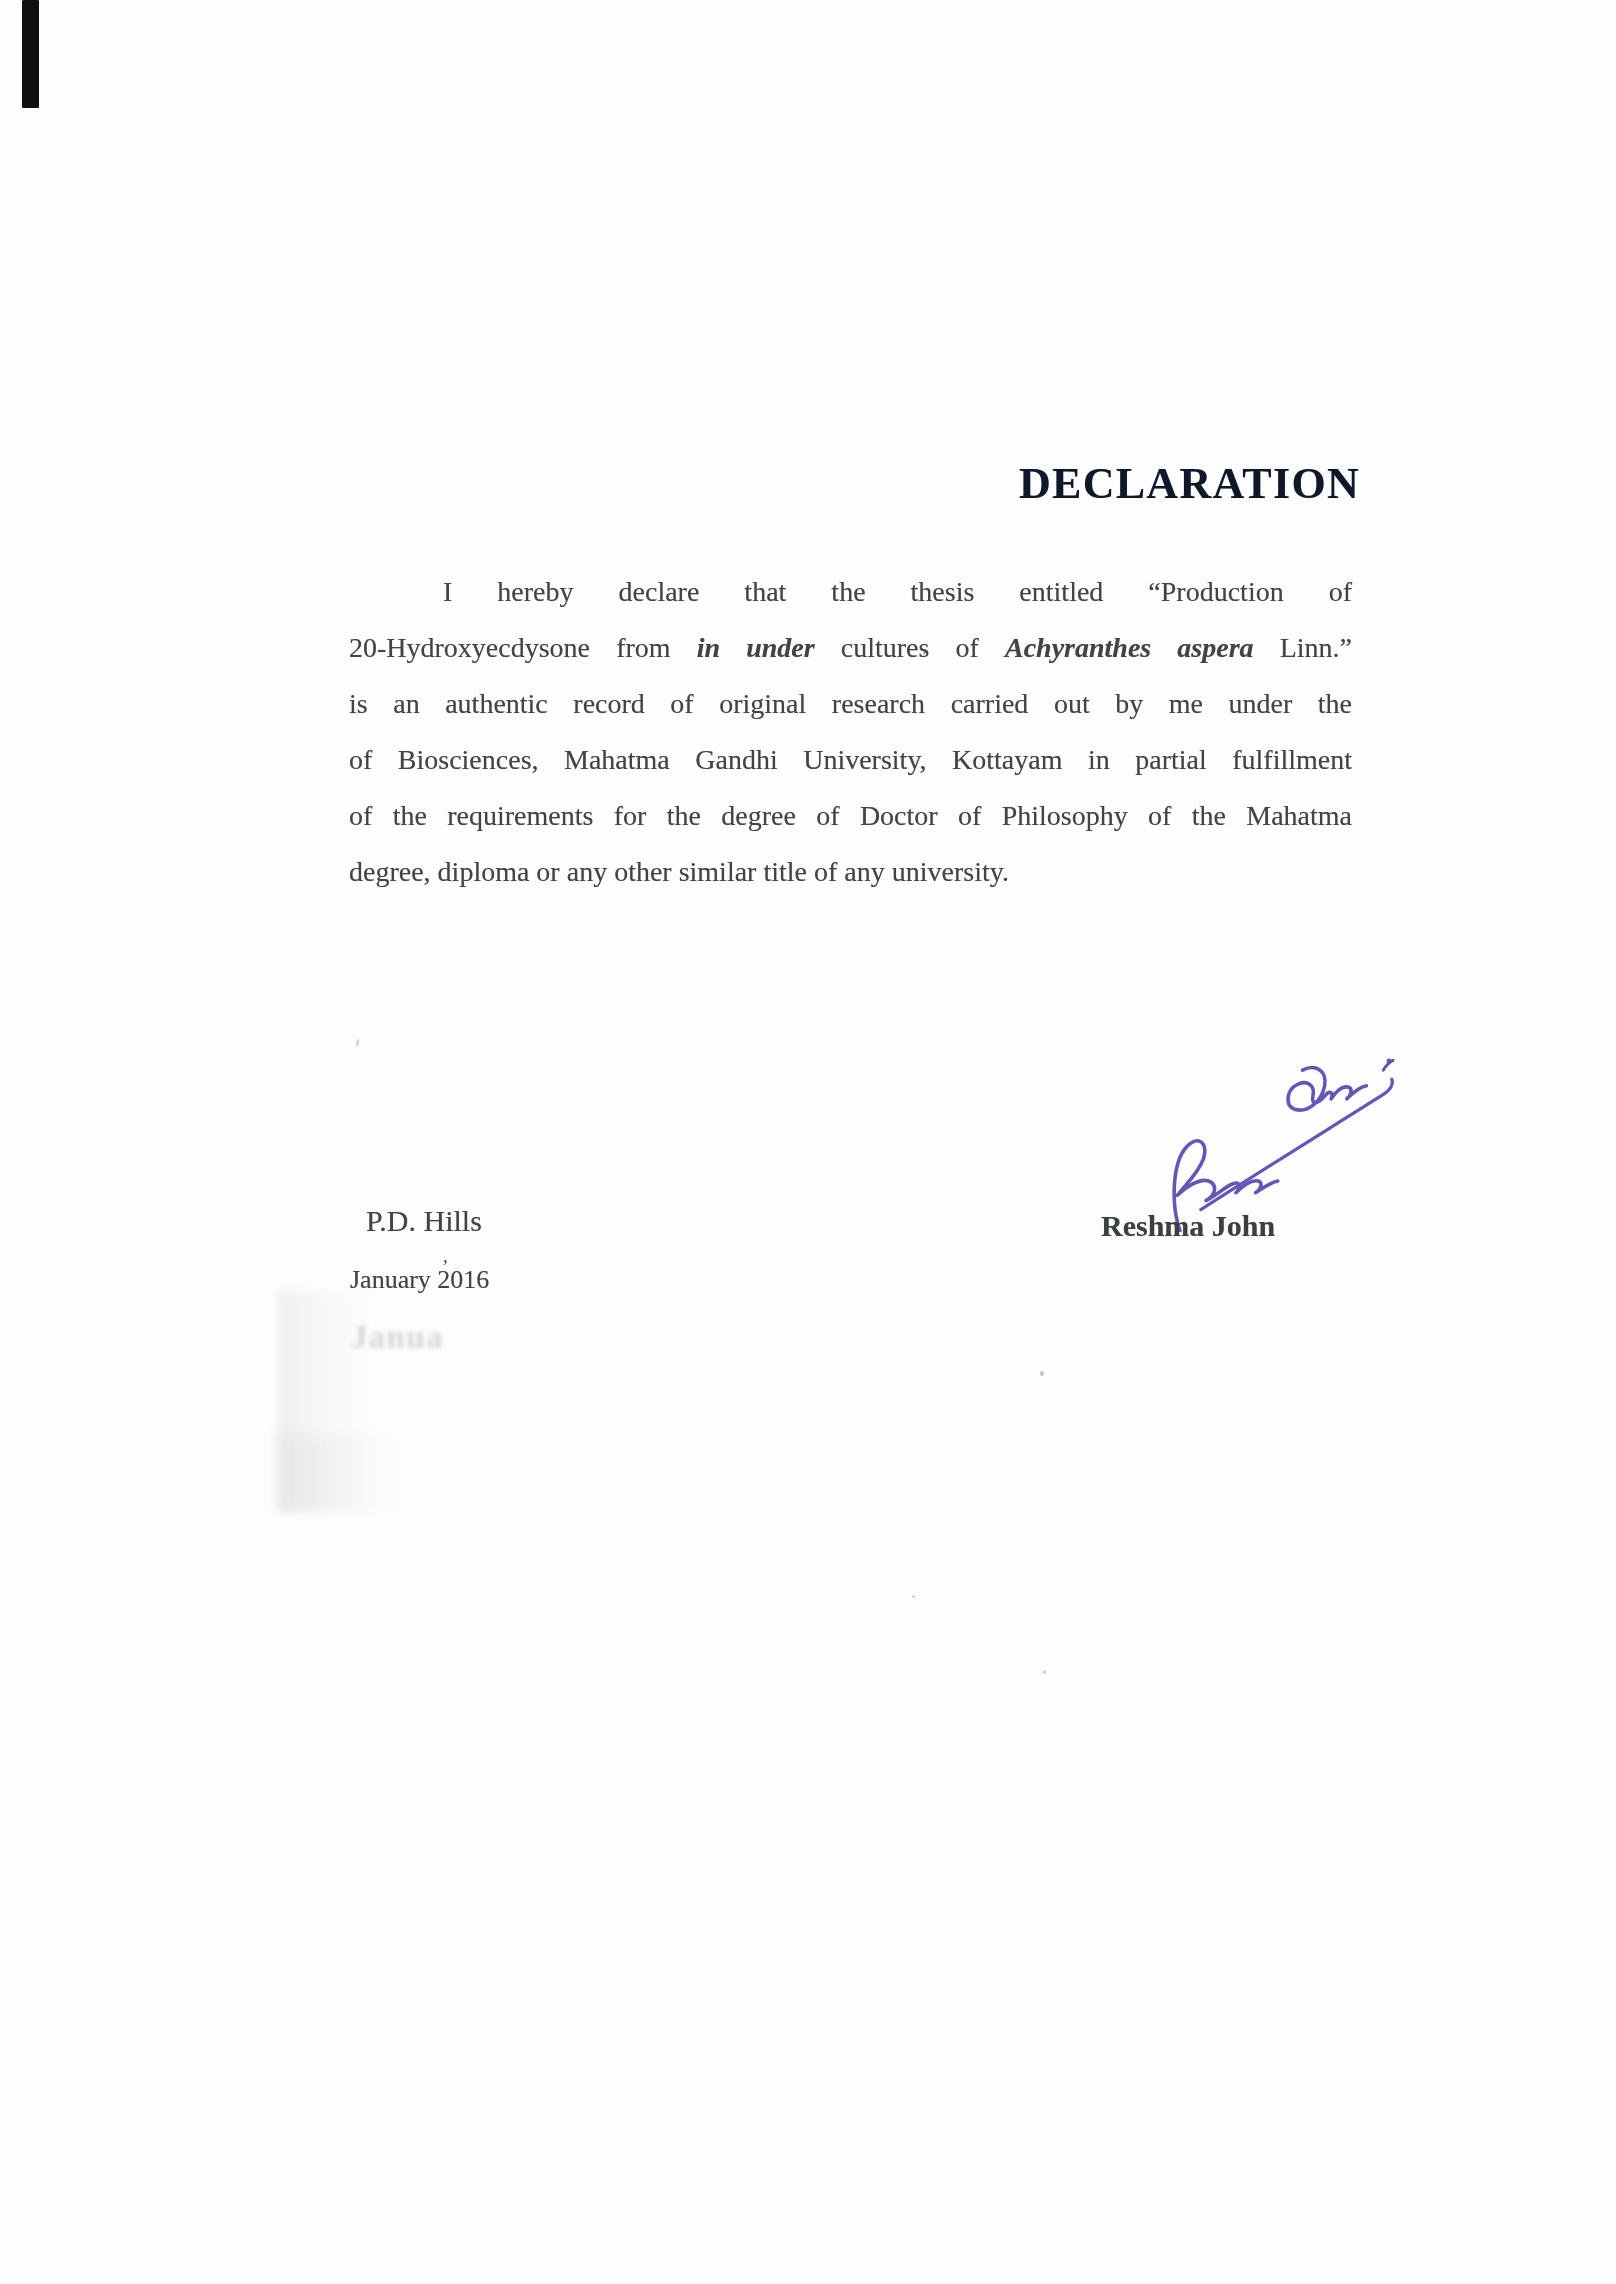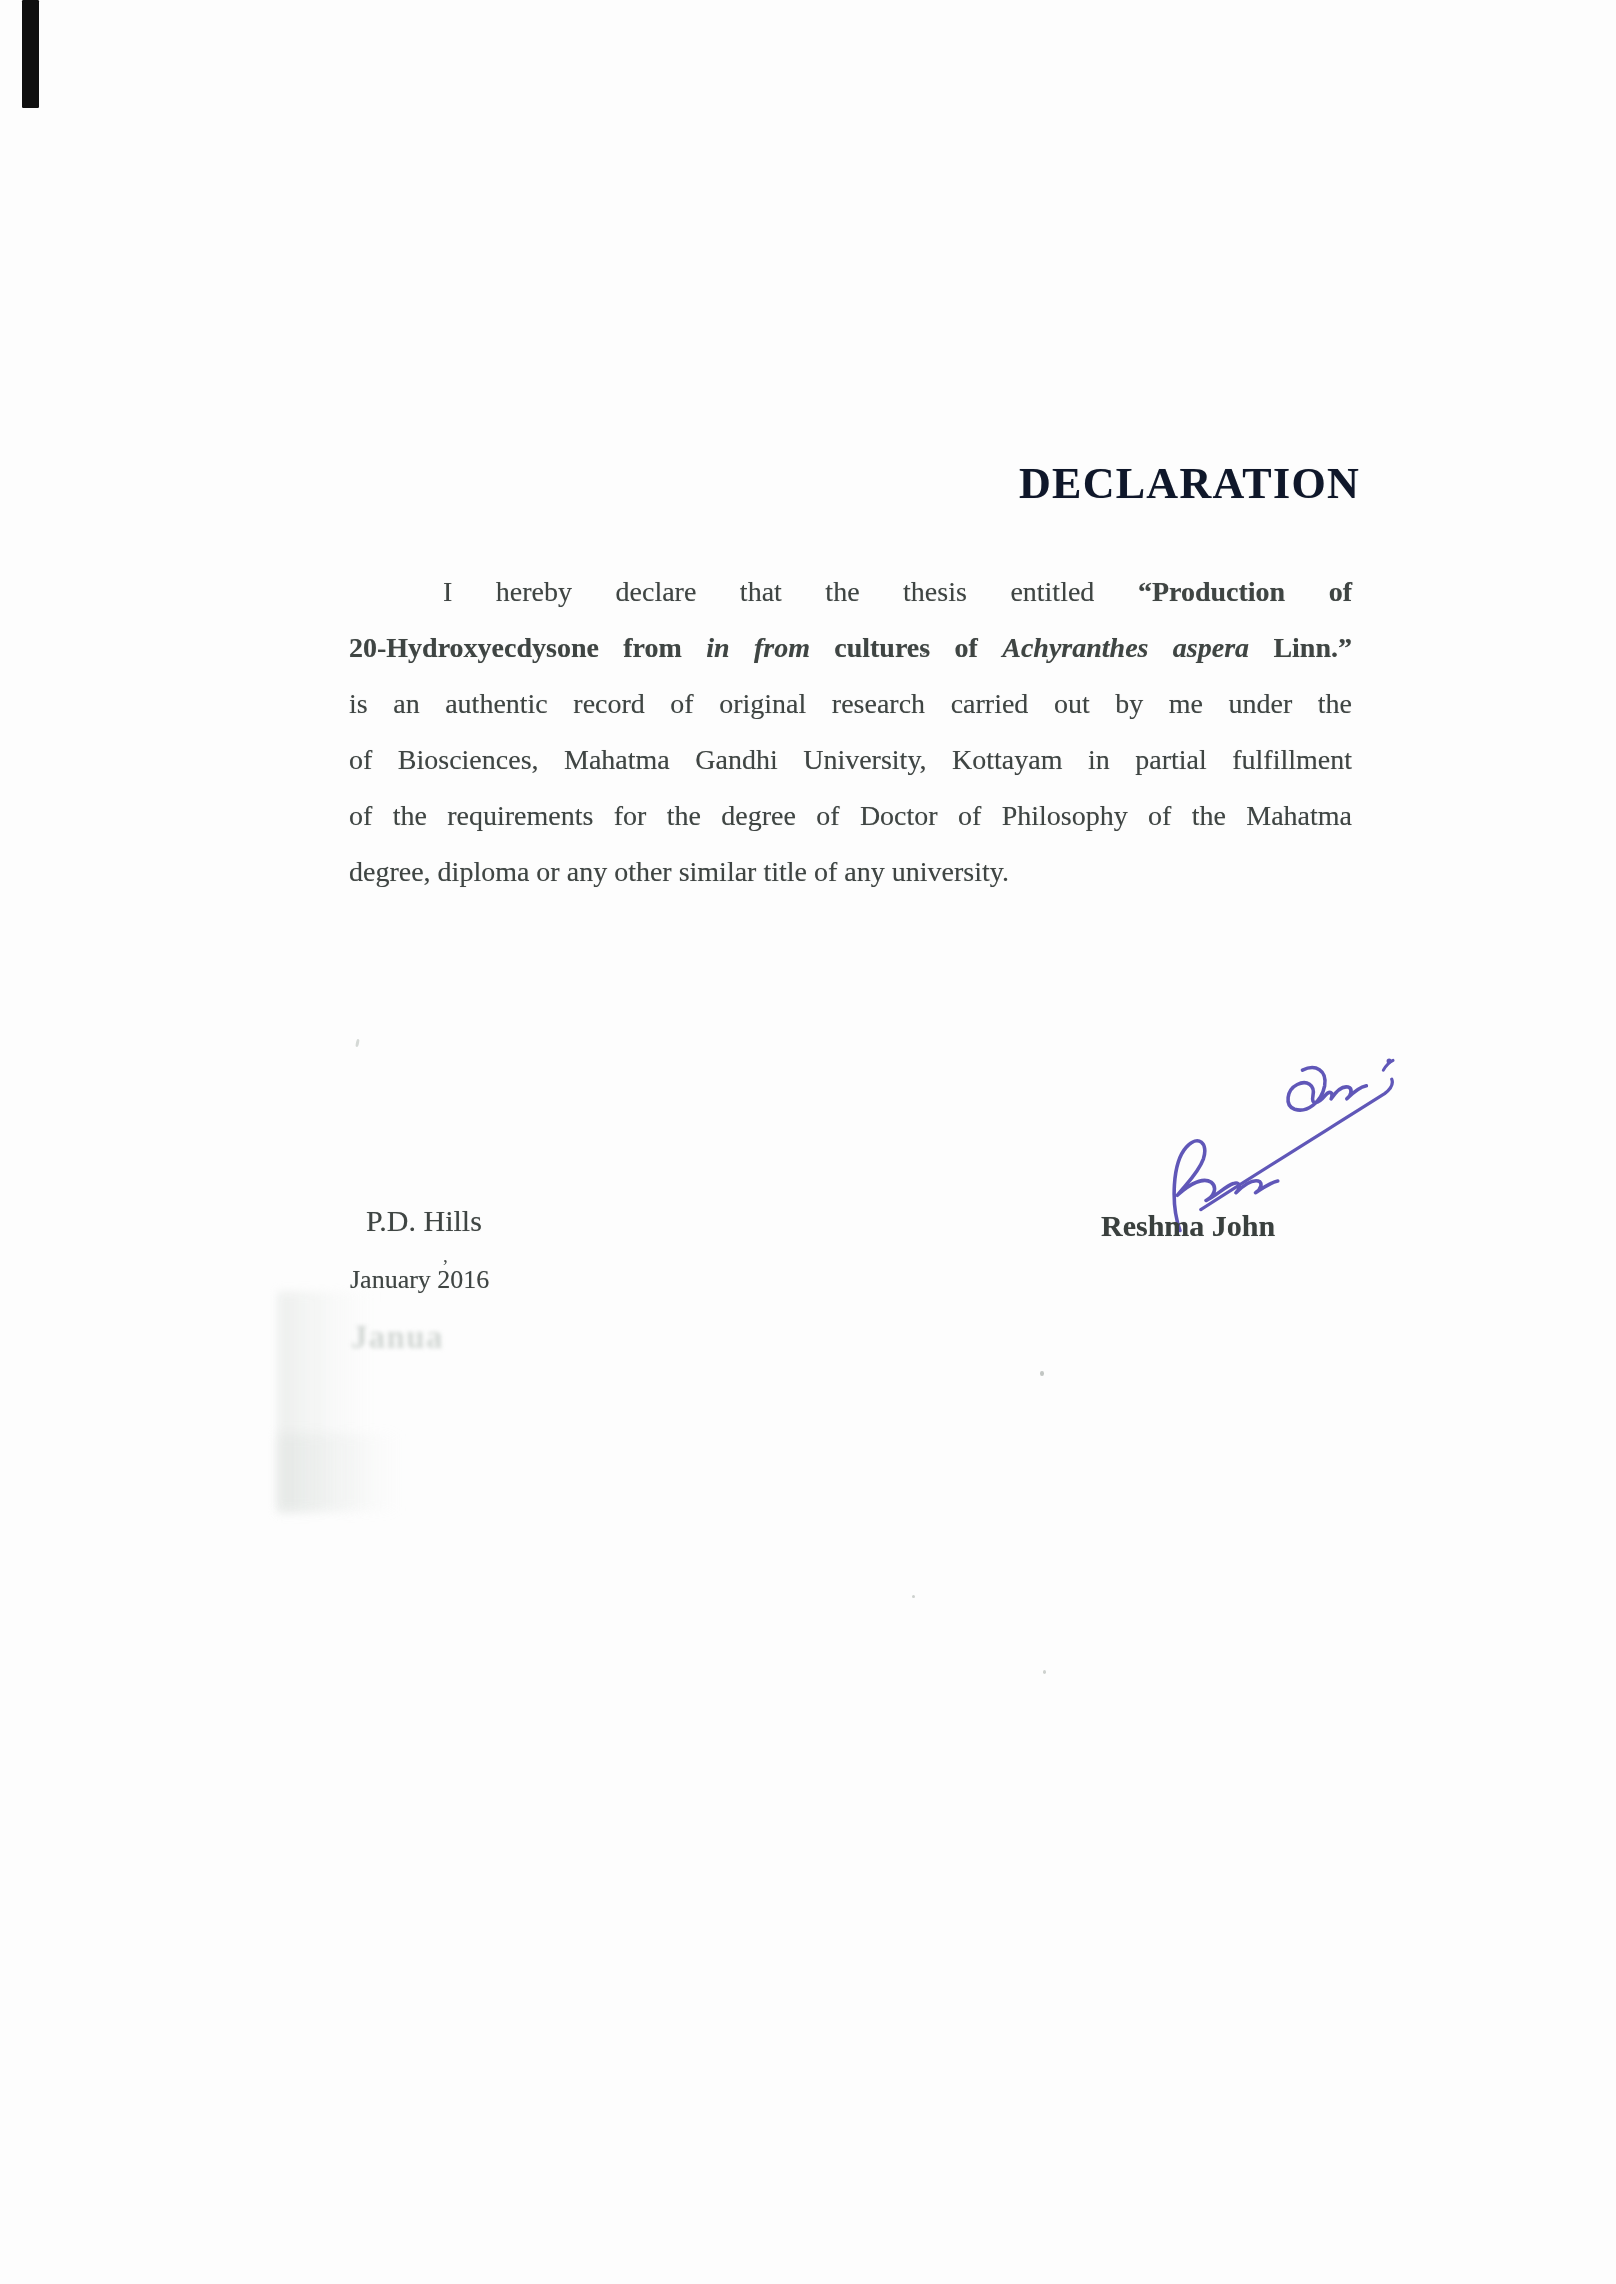--- a/index.html
+++ b/index.html
@@ -21,21 +21,21 @@
   }
   
   .para{
     position:absolute;left:349px;top:564px;width:1003px;
     font-size:28px;line-height:56px;
     color:#3f4543;text-shadow:0 0 0.7px rgba(63,69,67,.4);
   }
   .line{text-align:justify;text-align-last:justify;white-space:normal;}
   .line.last{text-align-last:left;}
   .line.indent{text-indent:94px;}
-  .b{font-weight:bold;}
+  .b{font-weight:normal;}
   .bi{font-weight:bold;font-style:italic;}
   
   .place{position:absolute;left:366px;top:1204px;font-size:30px;text-shadow:0 0 0.7px rgba(63,69,67,.4);}
   .date{position:absolute;left:350px;top:1265px;font-size:26px;text-shadow:0 0 0.7px rgba(63,69,67,.4);}
   .signatory{position:absolute;left:1101px;top:1209px;font-size:30px;font-weight:bold;color:#3a403e;text-shadow:0 0 0.7px rgba(58,64,62,.45);}
   
   .sig-svg{position:absolute;left:1142px;top:1048px;width:261px;height:189px;}
   
   .stray-mark{position:absolute;left:921px;top:643px;font-size:22px;color:#4a504e;}
   .date-mark{position:absolute;left:442px;top:1256px;font-size:19.5px;color:#454b49;}
@@ -71,21 +71,21 @@
 <div class="ghost">Janua</div>
 <span class="speck s1"></span>
 <span class="speck s2"></span>
 <span class="speck s3"></span>
 <span class="speck s4"></span>
 
 <h1 class="title">DECLARATION</h1>
 
 <div class="para">
   <div class="line indent"><span>I hereby declare that the thesis entitled </span><span class="b">“Production of</span></div>
-  <div class="line"><span class="b">20-Hydroxyecdysone from </span><span class="bi">in from</span><span class="b"> cultures of </span><span class="bi">Achyranthes aspera</span><span class="b"> Linn.”</span></div>
+  <div class="line"><span class="b">20-Hydroxyecdysone from </span><span class="bi">in under</span><span class="b"> cultures of </span><span class="bi">Achyranthes aspera</span><span class="b"> Linn.”</span></div>
   <div class="line"><span>is an authentic record of original research carried out by me under the</span></div>
   <div class="line"><span>of Biosciences, Mahatma Gandhi University, Kottayam in partial fulfillment</span></div>
   <div class="line"><span>of the requirements for the degree of Doctor of Philosophy of the Mahatma</span></div>
   <div class="line last"><span>degree, diploma or any other similar title of any university.</span></div>
 </div>
 
 <span class="stray-mark">’</span>
 <span class="date-mark">’</span>
 
 <div class="place">P.D. Hills</div>

